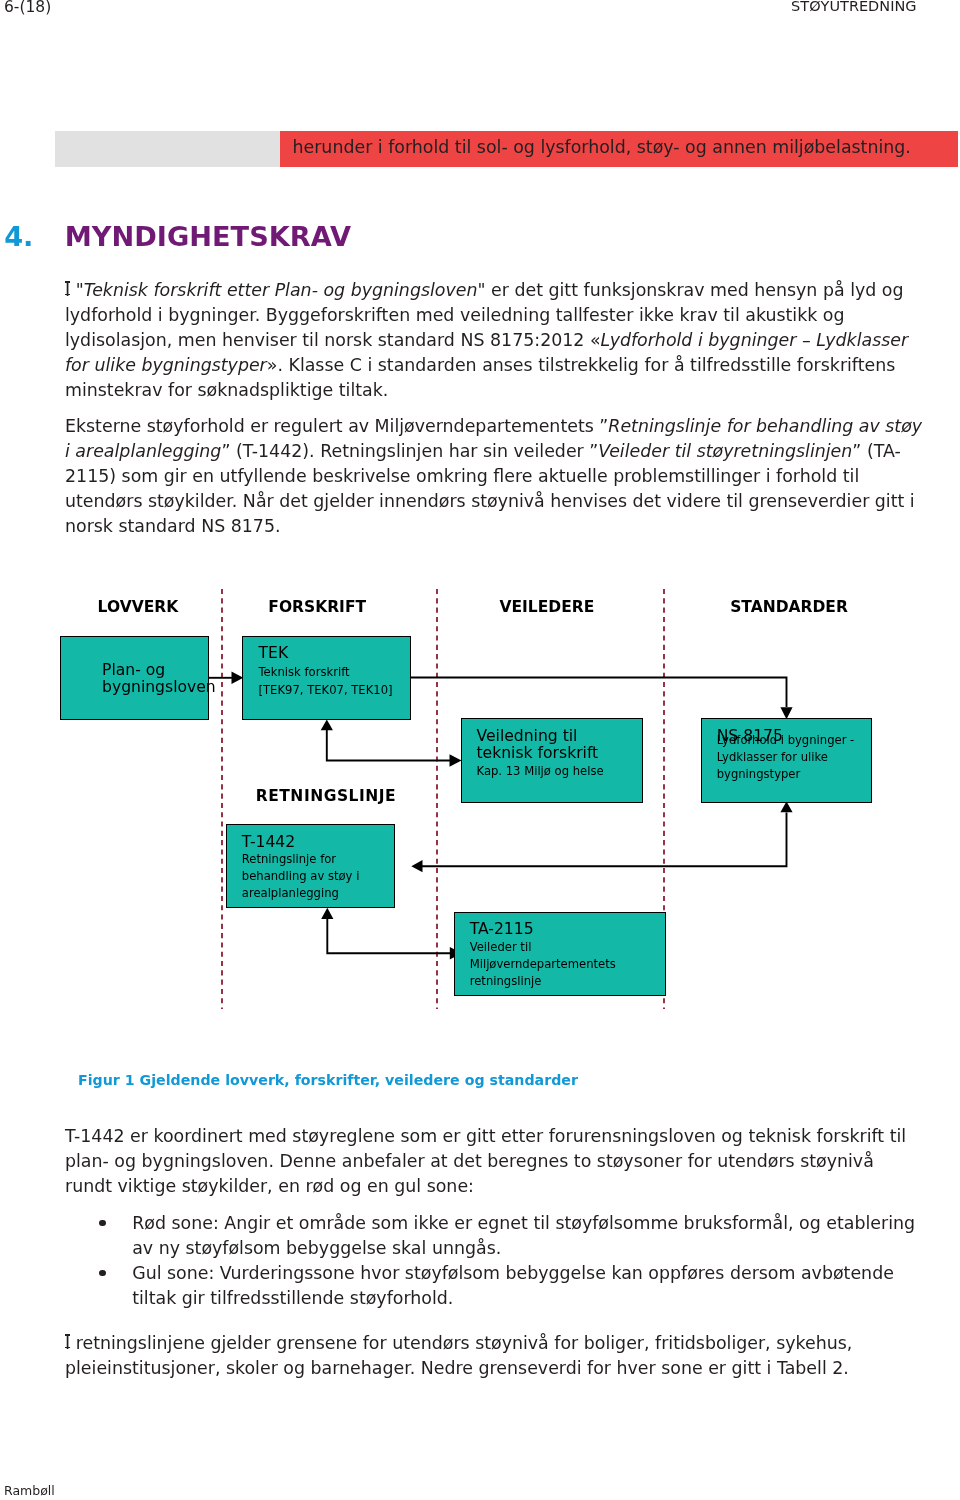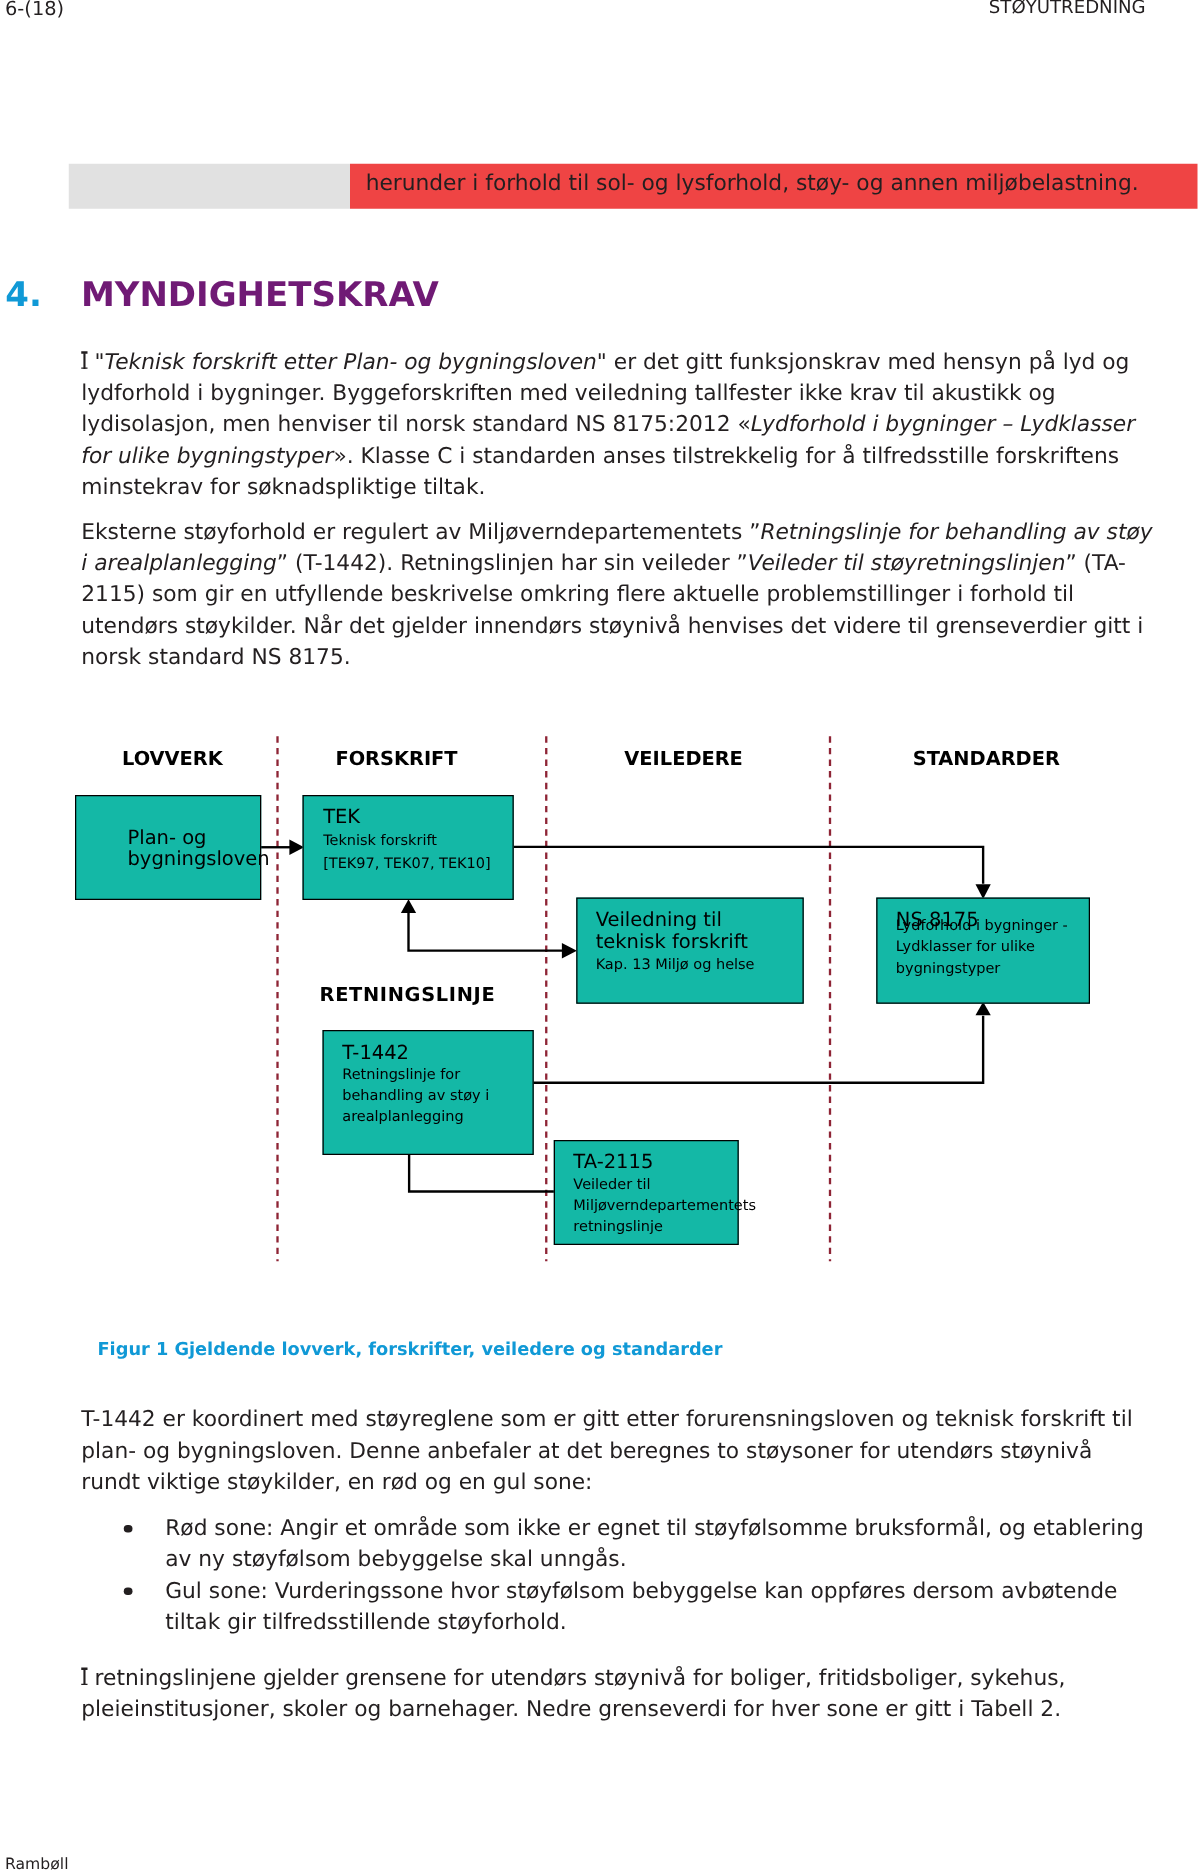--- a/index.html
+++ b/index.html
@@ -129,28 +129,28 @@
 
     <div class="dbox" style="left:701px;top:718px;width:170.5px;height:84.5px;">
       <div class="bt" style="left:14.7px;top:8.7px;">NS 8175</div>
       <div class="bs" style="left:14.7px;top:13px;">Lydforhold i bygninger -
 Lydklasser for ulike
 bygningstyper</div>
     </div>
 
     <div class="rlabel" style="left:255.7px;top:786.5px;">RETNINGSLINJE</div>
 
-    <div class="dbox" style="left:258px;top:824px;width:168.5px;height:100px;">
+    <div class="dbox" style="left:226px;top:824px;width:168.5px;height:84px;">
       <div class="bt" style="left:14.8px;top:8.5px;">T-1442</div>
       <div class="bs" style="left:14.8px;top:26.3px;">Retningslinje for
 behandling av støy i
 arealplanlegging</div>
     </div>
 
-    <div class="dbox" style="left:443px;top:911.6px;width:148px;height:84px;">
+    <div class="dbox" style="left:454px;top:911.6px;width:212px;height:84px;">
       <div class="bt" style="left:14.7px;top:8.2px;">TA-2115</div>
       <div class="bs" style="left:14.7px;top:26.1px;">Veileder til
 Miljøverndepartementets
 retningslinje</div>
     </div>
   </div>
 
   <div id="fig-cap">Figur 1 Gjeldende lovverk, forskrifter, veiledere og standarder</div>
 
   <div class="body-p" id="p3">T-1442 er koordinert med støyreglene som er gitt etter forurensningsloven og teknisk forskrift til plan- og bygningsloven. Denne anbefaler at det beregnes to støysoner for utendørs støynivå rundt viktige støykilder, en rød og en gul sone:</div>

